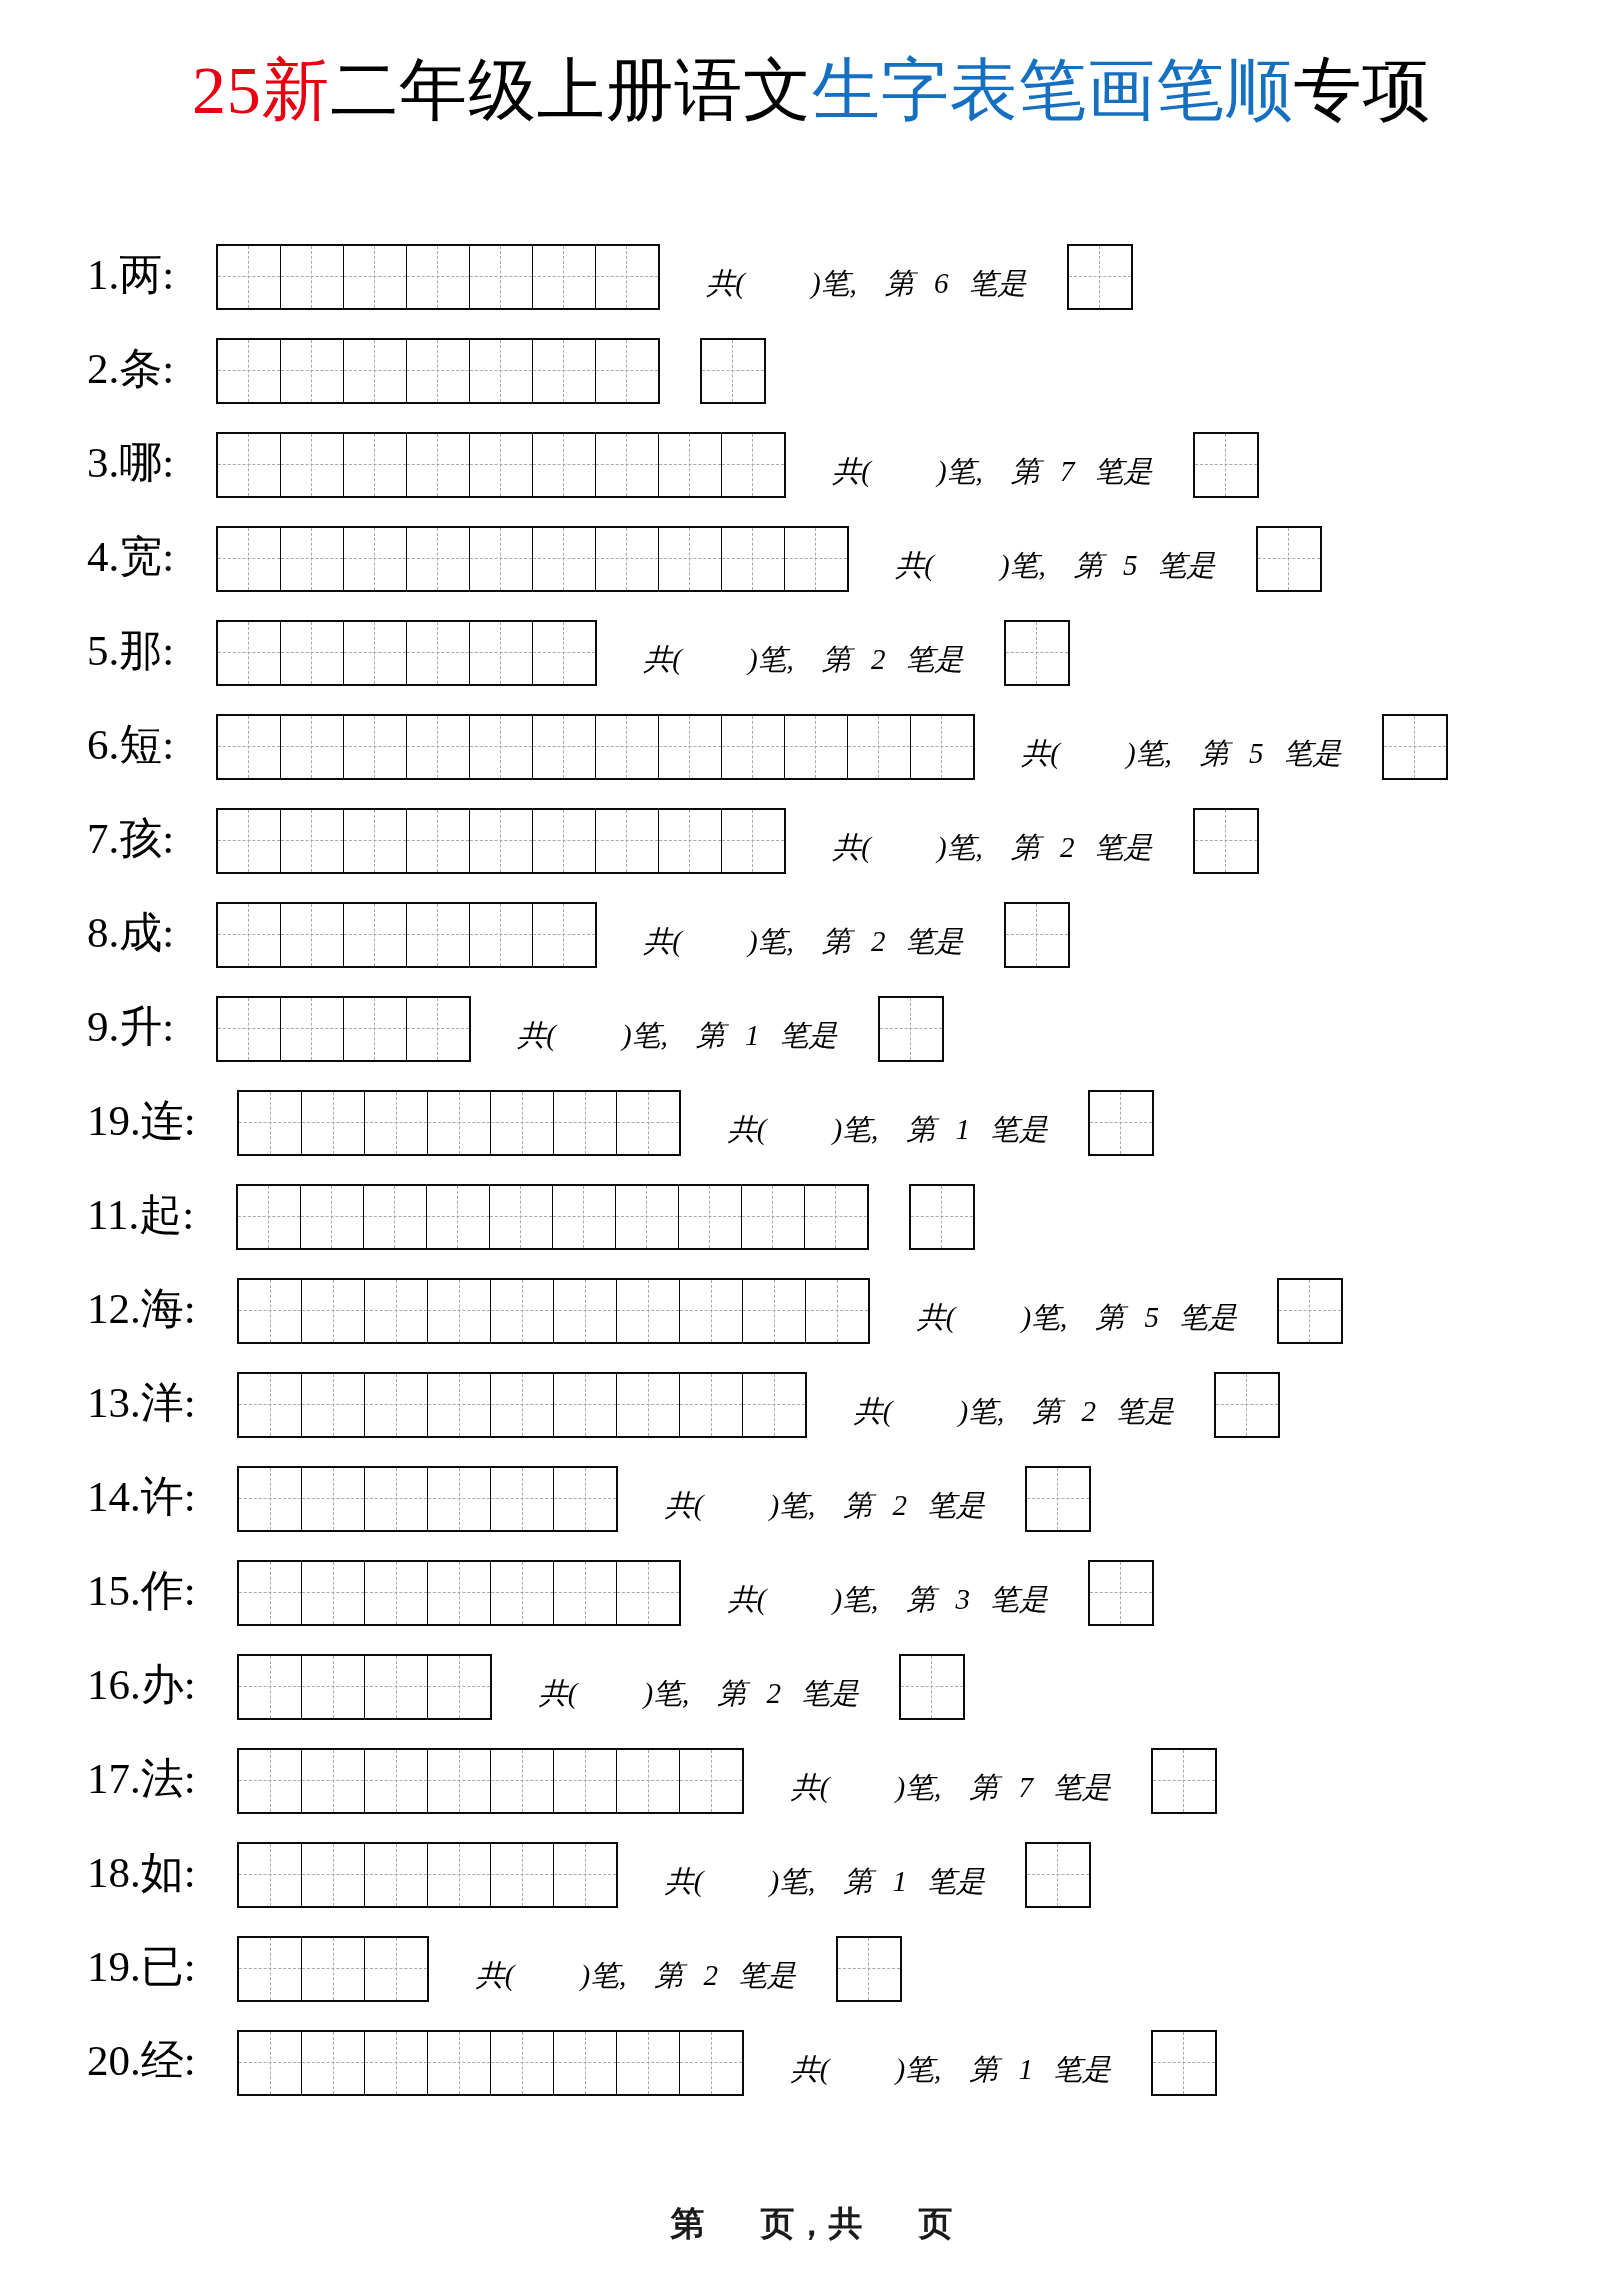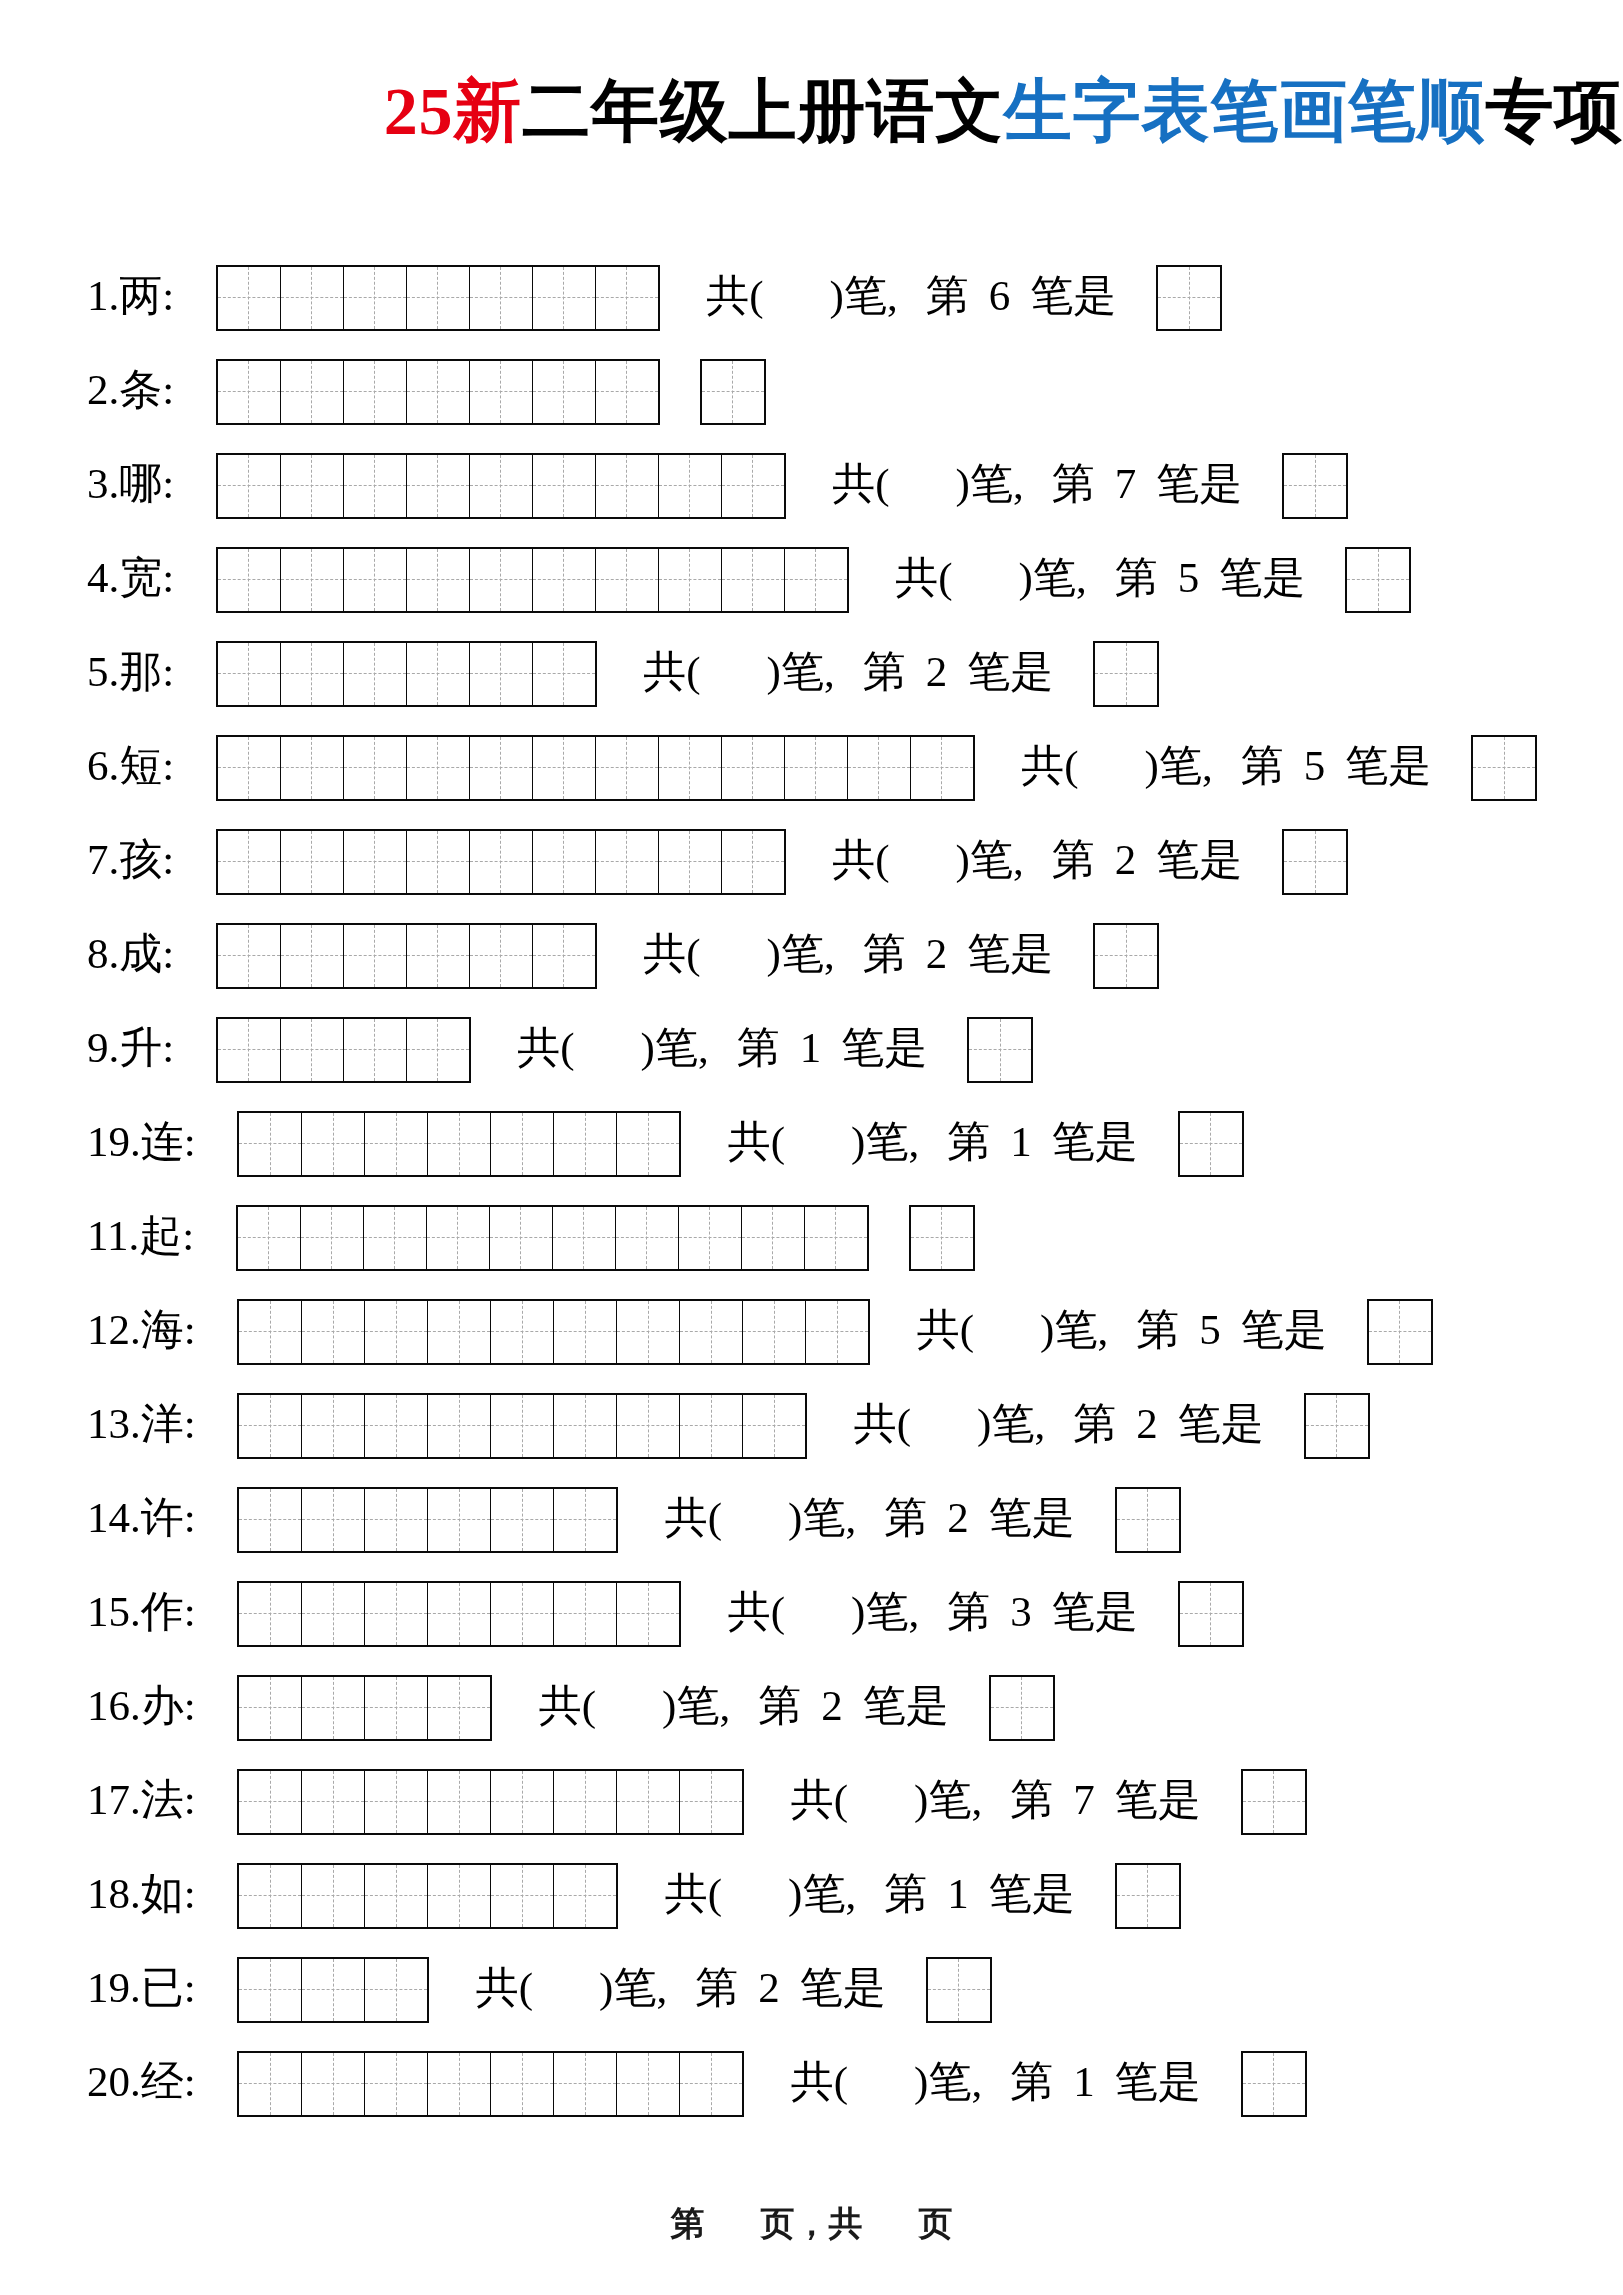--- a/index.html
+++ b/index.html
@@ -5,24 +5,24 @@
   * { margin: 0; padding: 0; box-sizing: content-box; }
   html, body { background: #ffffff; }
   body {
     width: 1623px; height: 2295px;
     font-family: "Liberation Serif", "DejaVu Serif", serif;
     color: #000;
     overflow: hidden;
     position: relative;
   }
   .title {
-    margin-top: 66px;
-    text-align: right;
+    margin-top: 45px;
+    text-align: center;
     font-size: 68px;
-    font-weight: bold;
+    font-weight: normal;
     letter-spacing: 0.8px;
     white-space: nowrap;
   }
   .rows {
     margin-top: 108px;
     padding-left: 87px;
     padding-right: 46px;
   }
   .row {
     display: flex;
@@ -54,23 +54,24 @@
     margin-left: -0.8px;
   }
   .box::after {
     content: "";
     position: absolute;
     top: 50%; left: 0; right: 0;
     border-top: 1.5px dashed #a9a9a9;
     margin-top: -0.8px;
   }
   .question {
-    font-size: 43px;
+    font-size: 29px;
     padding-bottom: 6.2px;
     margin-left: 12.4px;
+    font-style: italic;
   }
   .blank {
     display: inline-block;
     width: 66px;
     height: 7.7px;
   }
   .nth-prefix { margin-left: 28px; }
   .nth-num    { margin: 0 20px; }
   .answer-box { margin-left: 6.2px; }
   .footer {

